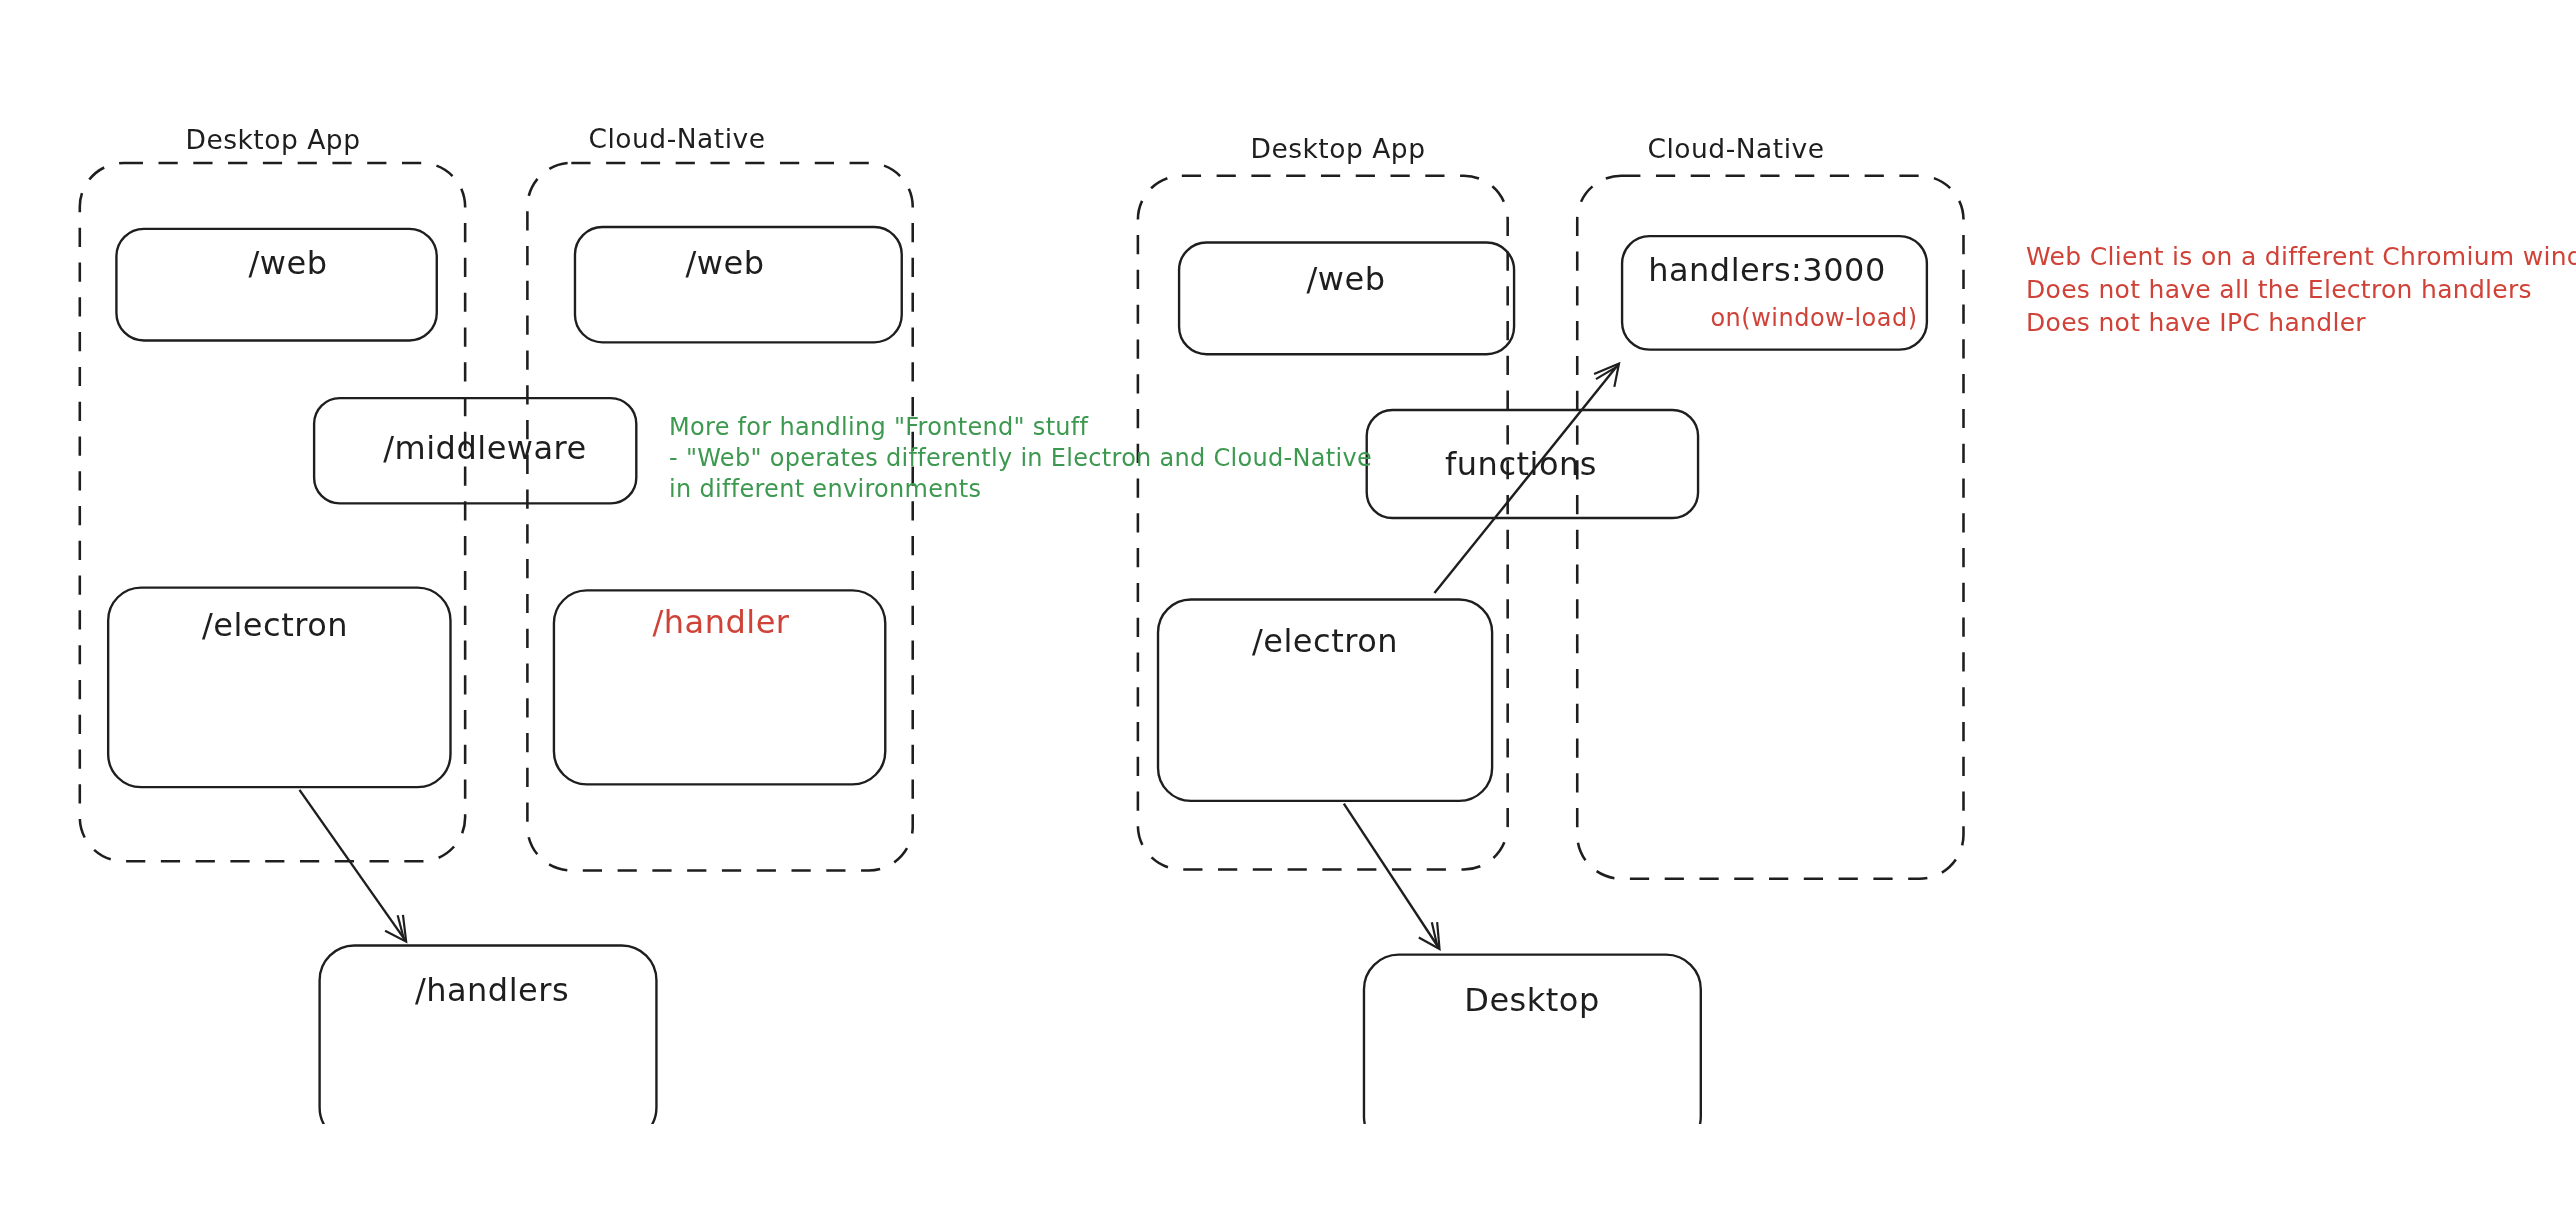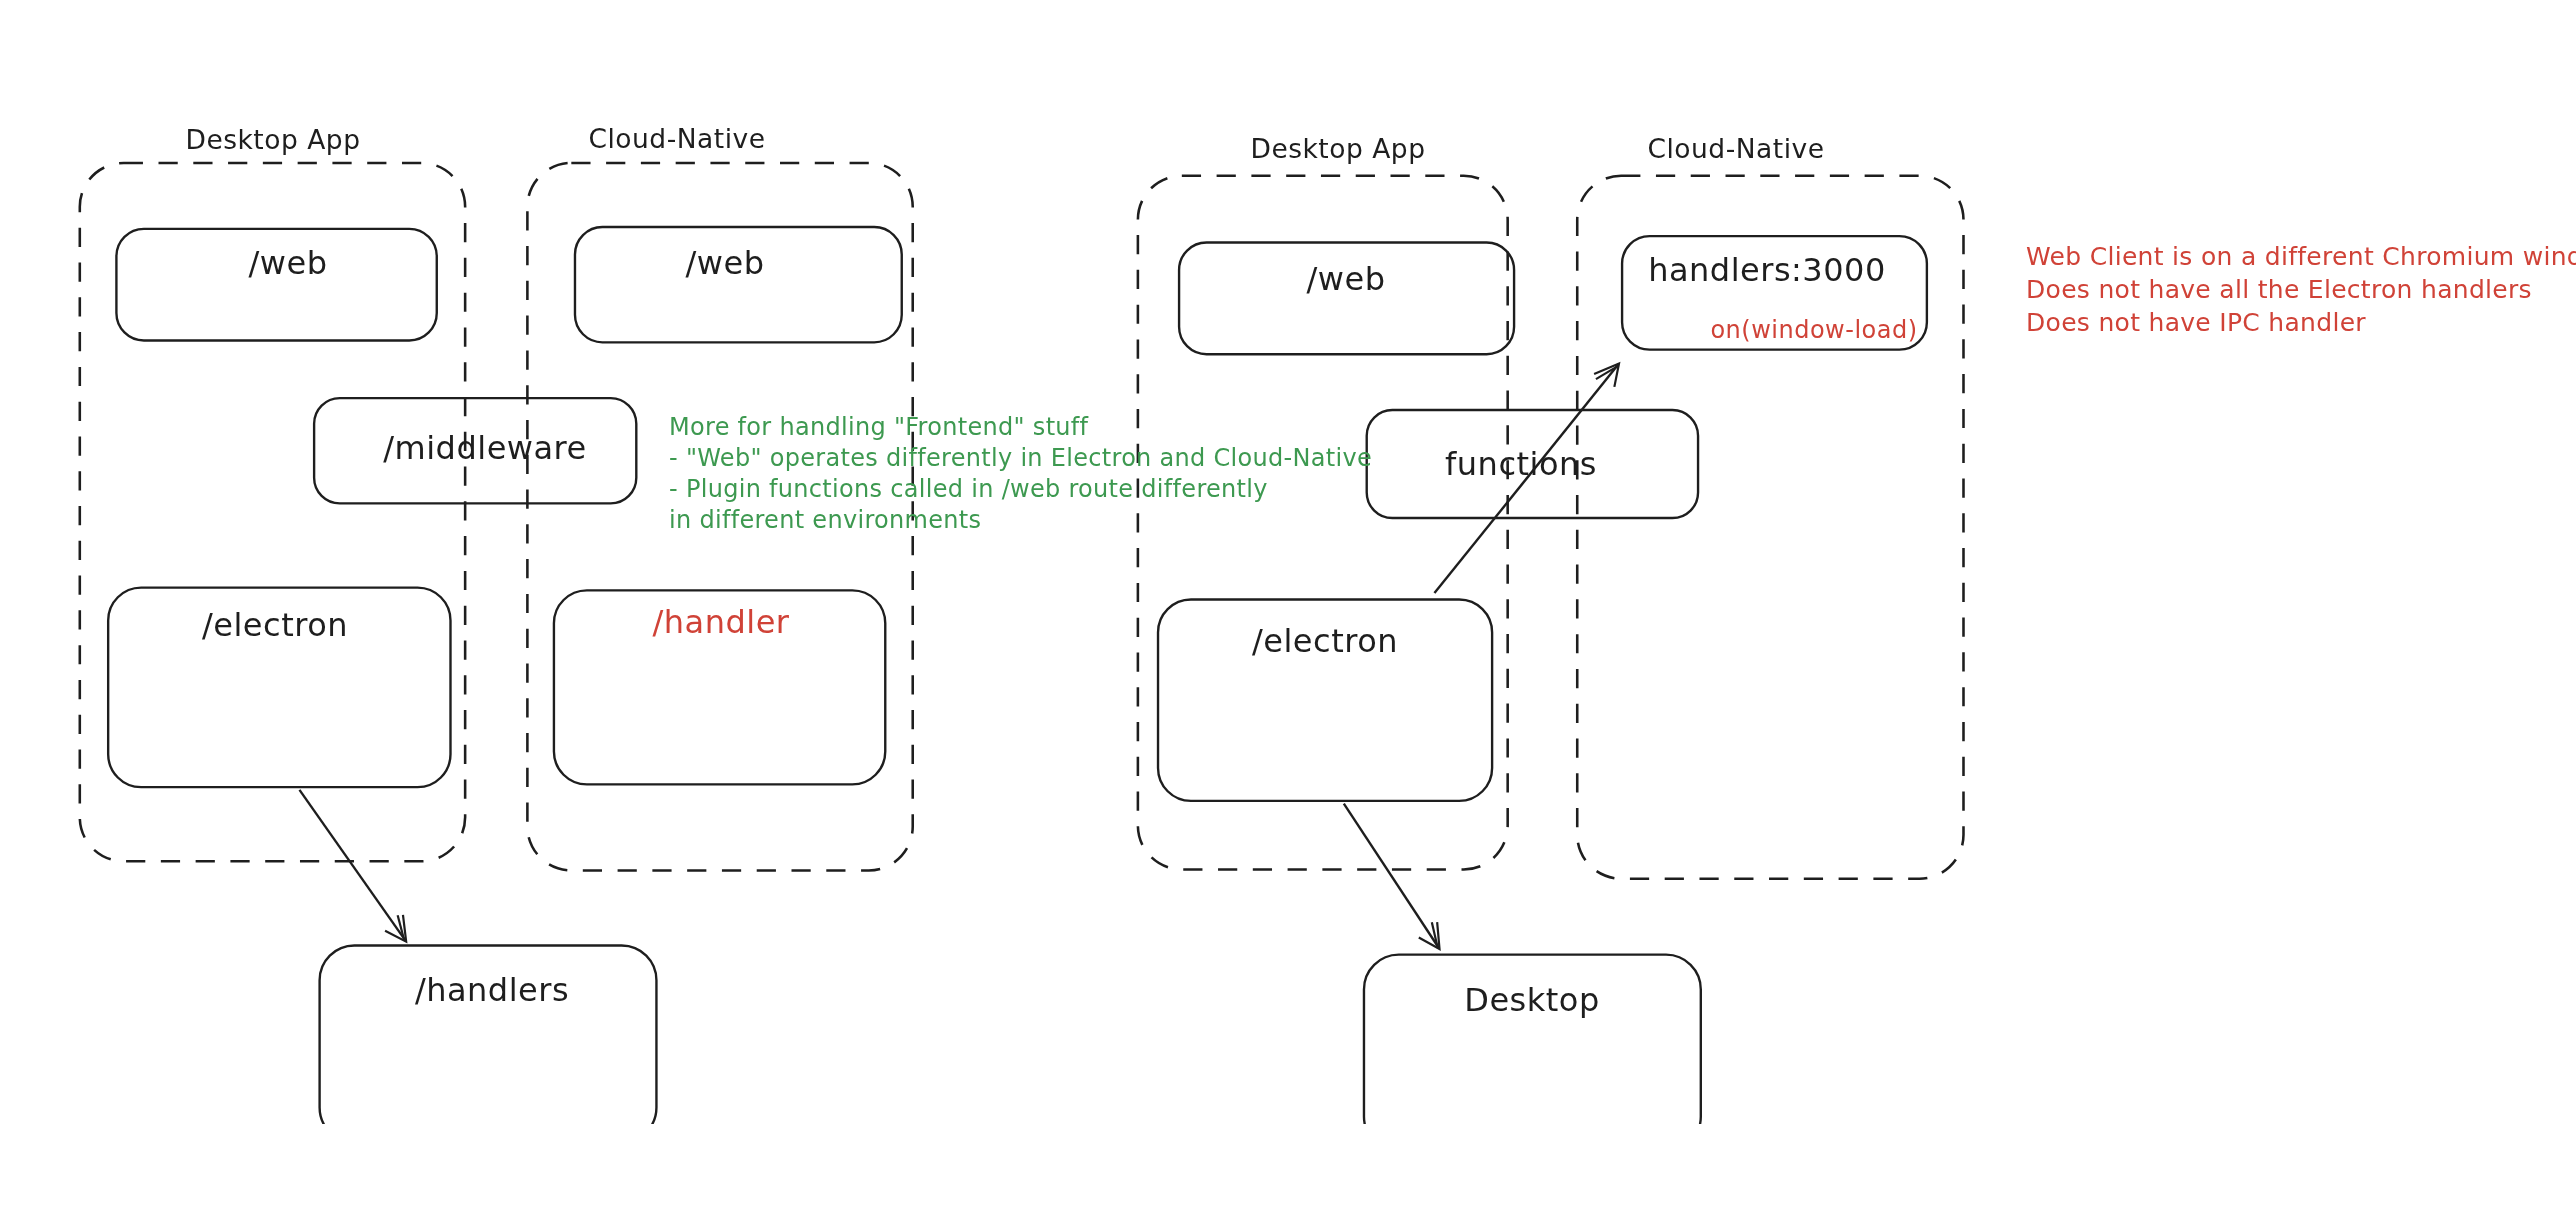--- a/index.html
+++ b/index.html
@@ -72,27 +72,26 @@
   <div class="label red-text" style="left:721px; top:622px;">/handler</div>
   <div class="label" style="left:492px; top:990px;">/handlers</div>
 
   <div class="label section-label" style="left:1338px; top:148px;">Desktop App</div>
   <div class="label section-label" style="left:1736px; top:148px;">Cloud-Native</div>
 
   <div class="label" style="left:1346px; top:279px;">/web</div>
   <div class="label" style="left:1521px; top:464px;">functions</div>
   <div class="label" style="left:1325px; top:641px;">/electron</div>
   <div class="label" style="left:1767px; top:270px;">handlers:3000</div>
-  <div class="label red-text event-label" style="left:1814px; top:318px;margin-top:12px;">on(window-load)</div>
+  <div class="label red-text event-label" style="left:1814px; top:318px;">on(window-load)</div>
   <div class="label" style="left:1532px; top:1000px;">Desktop</div>
 
   <div class="note note-green" style="left:669px; top:412px;">
     <div>More for handling "Frontend" stuff</div>
     <div>- "Web" operates differently in Electron and Cloud-Native</div>
-    <div>- Plugin functions called in /web route differently</div>
     <div>in different environments</div>
   </div>
 
   <div class="note note-red" style="left:2026px; top:240px;">
     <div>Web Client is on a different Chromium window</div>
     <div>Does not have all the Electron handlers</div>
     <div>Does not have IPC handler</div>
   </div>
 
 </div>

